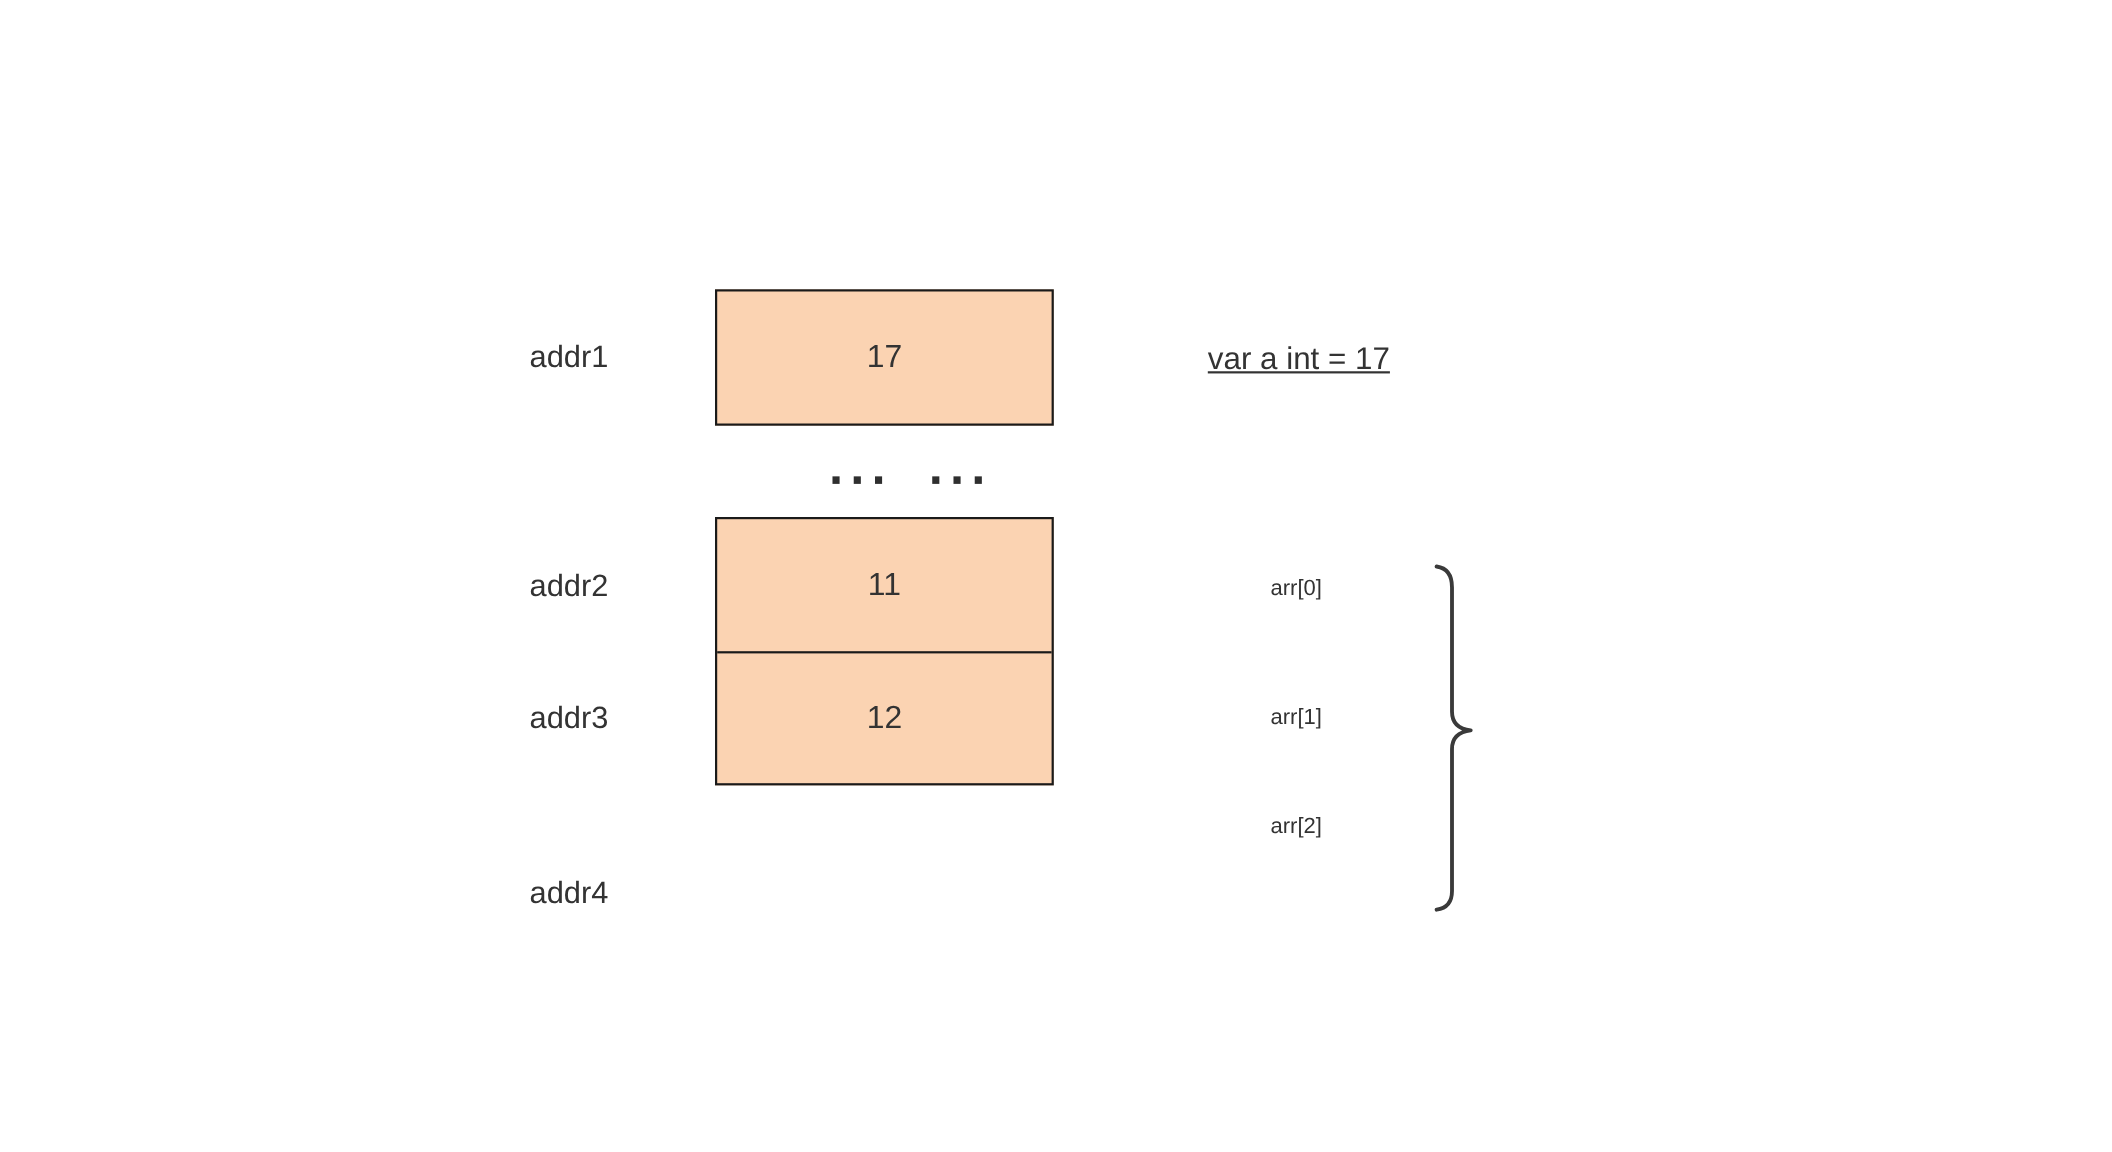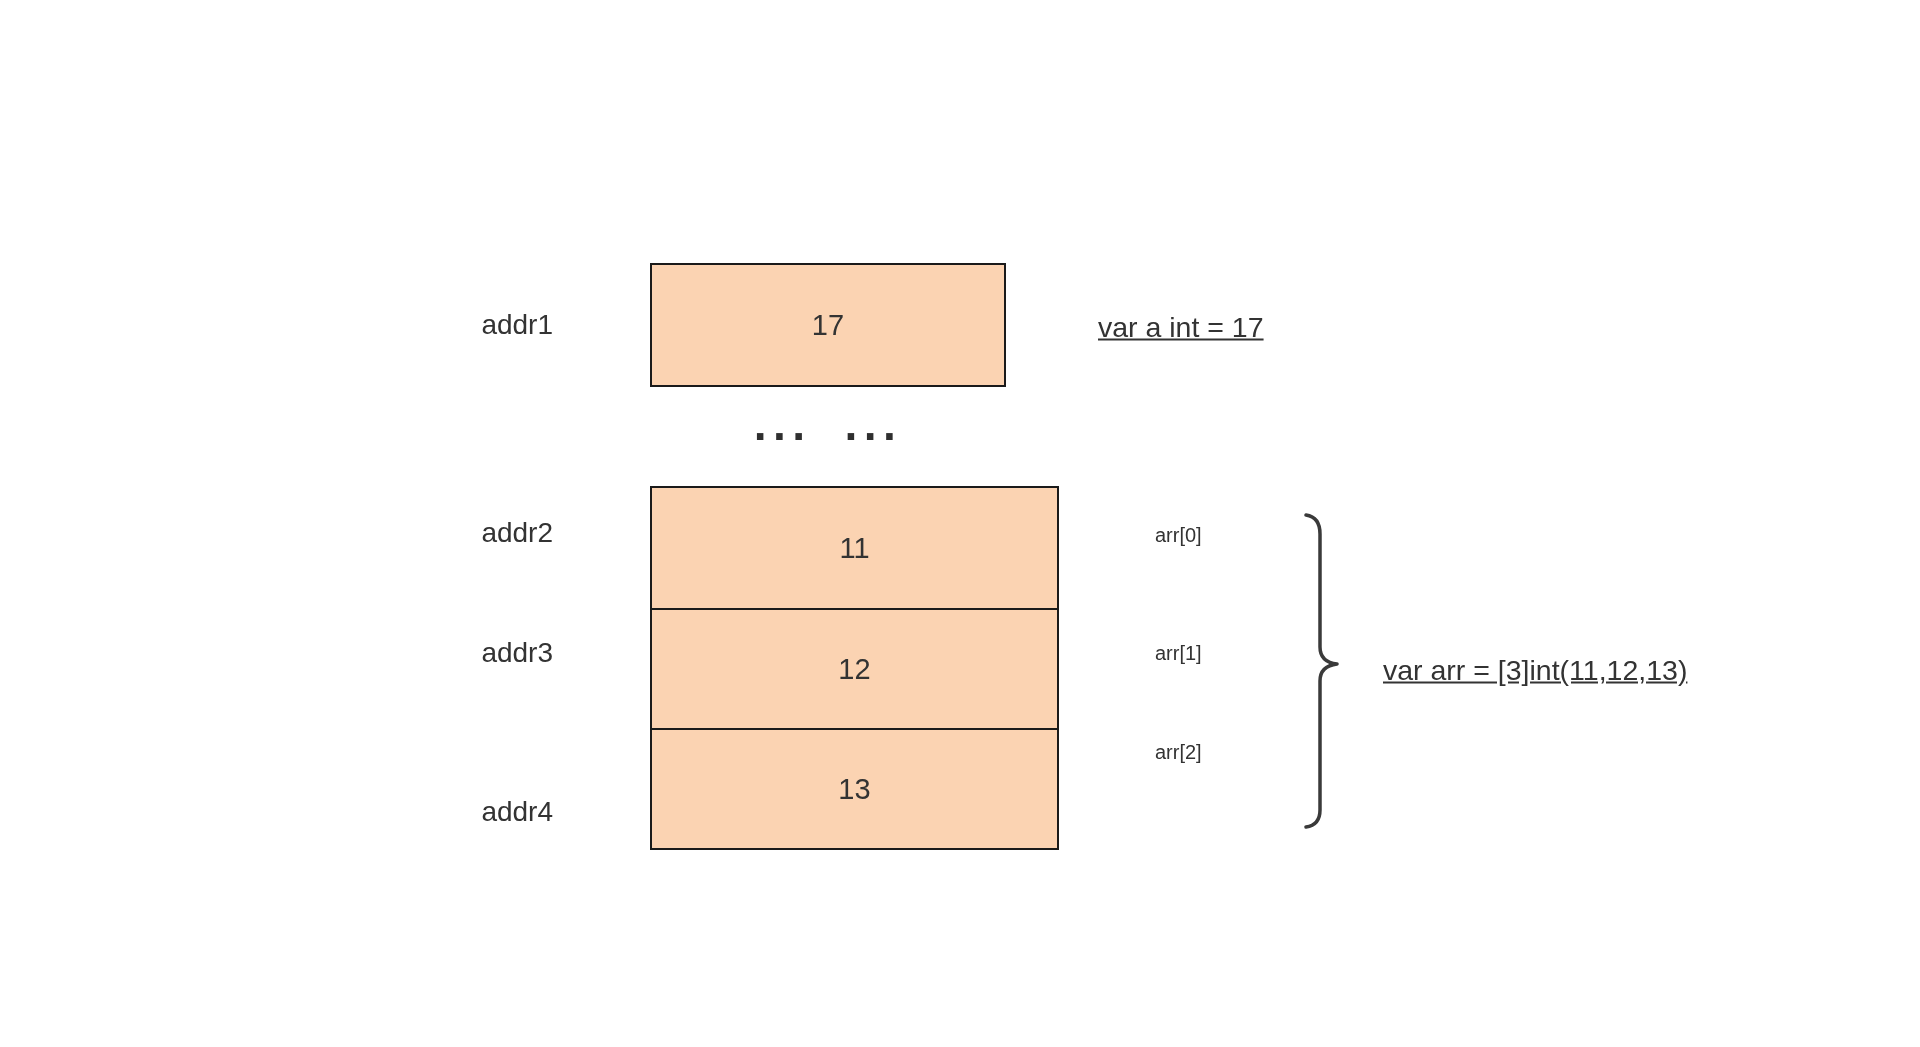--- a/index.html
+++ b/index.html
@@ -30,21 +30,21 @@
   }
   #addr1{top:325px;}
   #addr2{top:533px;}
   #addr3{top:653px;}
   #addr4{top:812px;}
 
   
   .cell-single{
     position:absolute;
     left:650px;top:263px;
-    width:356px;height:124px;
+    width:308px;height:124px;
     background:var(--cell-fill);
     border:2px solid var(--cell-border);
     display:flex;align-items:center;justify-content:center;
     font-size:29px;
   }
 
   
   .ellipsis{
     position:absolute;
     left:650px;top:414px;
@@ -53,24 +53,23 @@
     font-size:46px;font-weight:bold;
     letter-spacing:4px;word-spacing:16px;
     line-height:44px;
     color:#2F2F2F;
   }
 
   
   .cell-stack{
     position:absolute;
     left:650px;top:470px;
-    width:409px;
+    width:308px;
     border:2px solid var(--cell-border);
     background:var(--cell-fill);
-    margin-top:16px;
   }
   .cell-row{
     height:120px;
     display:flex;align-items:center;justify-content:center;
     font-size:29px;
   }
   .cell-row + .cell-row{
     border-top:2px solid var(--cell-border);
   }
 
@@ -146,29 +145,25 @@
   <div class="addr-label" id="addr3">addr3</div>
   <div class="addr-label" id="addr4">addr4</div>
 
   <div class="cell-stack">
     <div class="cell-row">
       <span>11</span>
     </div>
     <div class="cell-row">
       <span>12</span>
     </div>
-    <div class="cell-row">
-      <span>13</span>
-    </div>
   </div>
 
   <div class="elem-label" id="arr0">arr[0]</div>
   <div class="elem-label" id="arr1">arr[1]</div>
   <div class="elem-label" id="arr2">arr[2]</div>
 
   <svg class="brace" viewBox="0 0 48 330" aria-hidden="true">
     <path d="M 10 9 Q 24 11 24 28 L 24 141 Q 24 156 41 158 Q 24 160 24 175 L 24 304 Q 24 319 10 321"></path>
   </svg>
 
-  <div class="note" id="note-array">var arr = [3]int(11,12,13)</div>
 
 
 </div>
 
 </body></html>

